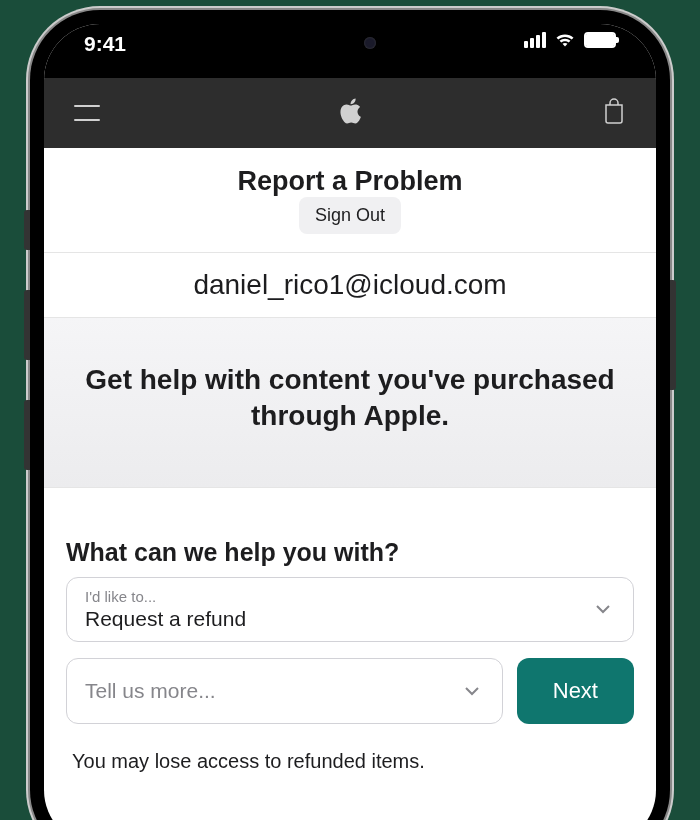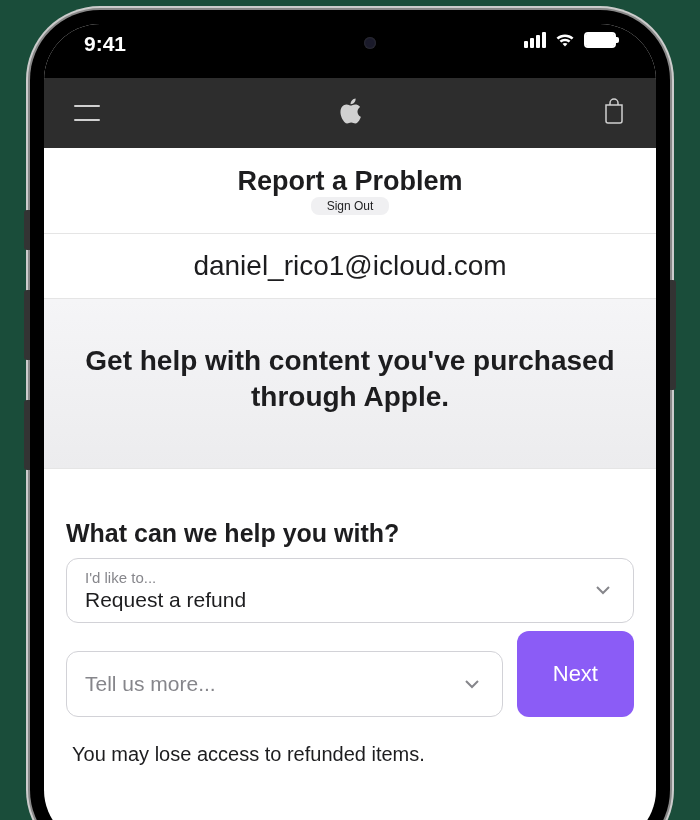--- a/index.html
+++ b/index.html
@@ -177,22 +177,22 @@
     }
     .page-title {
       font-size: 27px;
       font-weight: 700;
       color: #1d1d1f;
     }
     .signout-btn {
       background: #f0f0f2;
       border: none;
       border-radius: 8px;
-      padding: 2px 16px;
-      font-size: 12px;
+      padding: 8px 16px;
+      font-size: 18px;
       color: #1d1d1f;
       cursor: pointer;
     }
     .email-row {
       text-align: center;
       padding: 16px;
       font-size: 28px;
       color: #1d1d1f;
       border-bottom: 1px solid #e5e5e5;
       background: #fff;
@@ -216,21 +216,21 @@
       font-size: 25px;
       font-weight: 700;
       color: #1d1d1f;
       margin-bottom: 10px;
     }
     .dropdown {
       border: 1px solid #d2d2d7;
       border-radius: 12px;
       padding: 10px 18px;
       position: relative;
-      margin-bottom: 8px;
+      margin-bottom: 16px;
       cursor: pointer;
     }
     .dropdown-label {
       font-size: 15px;
       color: #86868b;
     }
     .dropdown-value {
       font-size: 21px;
       color: #1d1d1f;
       margin-top: 2px;
@@ -248,24 +248,23 @@
       color: #86868b;
     }
     .row-flex {
       display: flex;
       gap: 14px;
       align-items: stretch;
     }
     .row-flex .dropdown {
       flex: 1;
       margin-bottom: 0;
-      margin-top: 20px;
     }
     .next-btn {
-      background: #8b5cf6;
+      background: #0f766e;
       color: #fff;
       border: none;
       border-radius: 12px;
       padding: 0 36px;
       font-size: 22px;
       font-weight: 400;
       cursor: pointer;
     }
     .disclaimer {
       font-size: 20px;

